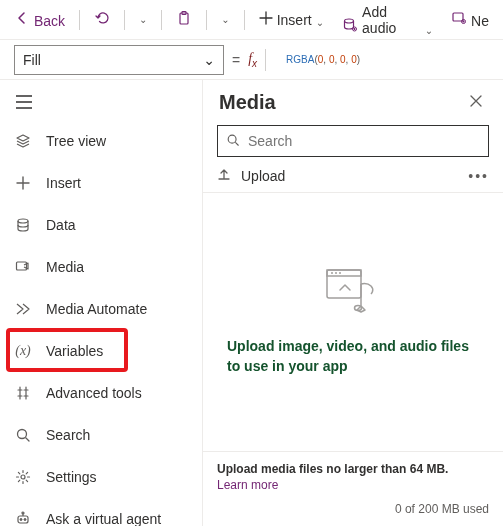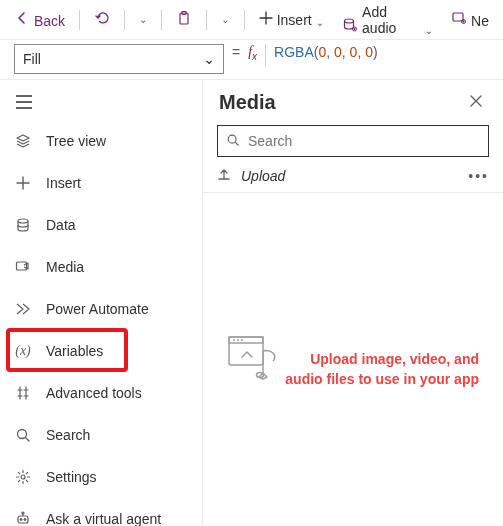--- a/index.html
+++ b/index.html
@@ -6,26 +6,26 @@
   body { width: 503px; height: 526px; overflow: hidden; background: #fff; color: #323130; font-size: 14px; }
 
   
   .topbar { height: 40px; display: flex; align-items: center; padding: 0 6px; gap: 2px; border-bottom: 1px solid #edebe9; }
   .tbtn { display: flex; align-items: flex-end; gap: 4px; padding: 4px 8px; cursor: pointer; color: #323130; }
   .tbtn .arrow { font-size: 10px; color: #605e5c; }
   .divider-v { width: 1px; height: 20px; background: #d2d0ce; margin: 0 4px; }
   .purple { color: #742774; }
 
   
-  .fbar { height: 40px; display: flex; padding: 4px 10px 4px 14px; gap: 8px; border-bottom: 1px solid #edebe9; }
+  .fbar { height: 40px; display: flex; align-items: center; padding: 4px 10px 4px 14px; gap: 8px; border-bottom: 1px solid #edebe9; }
   .prop-select { width: 210px; height: 30px; border: 1px solid #8a8886; display: flex; align-items: center; justify-content: space-between; padding: 0 8px; cursor: pointer; }
   .eq { color: #605e5c; }
   .fx { font-style: italic; font-family: Georgia, serif; color: #7f1d1d; }
   .fx sub { font-size: 10px; }
-  .formula { font-family: Consolas, monospace; font-size: 14px; }
+  .formula { font-family: Consolas, monospace; font-size: 10px; margin-left: 12px; }
   .formula .fn { color: #2c6db5; }
   .formula .num { color: #c2410c; }
   .formula .p { color: #5a5a5a; }
 
   
   .main { display: flex; height: calc(526px - 40px - 40px); }
   .sidebar { width: 203px; border-right: 1px solid #edebe9; padding-top: 6px; position: relative; }
   .panel { flex: 1; display: flex; flex-direction: column; }
 
   
@@ -43,21 +43,21 @@
   .panel-head h2 { font-size: 20px; font-weight: 600; }
   .close { cursor: pointer; color: #605e5c; padding: 4px; }
 
   .search-row { padding: 4px 14px 6px 14px; }
   .search-box { height: 32px; border: 1px solid #323130; display: flex; align-items: center; padding: 0 8px; gap: 8px; }
   .search-box input { border: none; outline: none; flex: 1; font-size: 14px; }
 
   .upload-row { display: flex; align-items: center; padding: 4px 14px 8px 14px; gap: 10px; border-bottom: 1px solid #edebe9; color: #323130; }
   .upload-row .more { margin-left: auto; cursor: pointer; color: #605e5c; letter-spacing: 2px; }
 
-  .empty { flex: 1; display: flex; flex-direction: row; align-items: center; justify-content: center; padding: 0 24px; text-align: right; color: #ef4444; }
+  .empty { flex: 1; display: flex; flex-direction: column; align-items: center; justify-content: center; padding: 0 24px; text-align: left; color: #14532d; }
   .empty .msg { margin-top: 20px; font-size: 14px; font-weight: 600; line-height: 1.4; }
 
   .footer { border-top: 1px solid #edebe9; padding: 10px 14px; font-size: 12px; }
   .footer .hint { color: #323130; font-weight: 600; }
   .footer .learn { color: #742774; cursor: pointer; display: inline-block; margin-top: 2px; }
   .footer .used { text-align: right; color: #605e5c; margin-top: 10px; }
 </style>
 </head>
 <body>
 
@@ -185,21 +185,21 @@
           </svg>
         </span>
       <span>Media</span>
     </div>
     <div class="sitem">
       <span class="icon">
           <svg width="16" height="16" viewBox="0 0 16 16" fill="none">
             <path d="M2 3l6 5-6 5M8 3l6 5-6 5" stroke-width="1.2" stroke-linejoin="round"></path>
           </svg>
         </span>
-      <span>Power Automate</span>
+      <span>Media Automate</span>
     </div>
     <div class="sitem">
       <span class="icon" style="font-style:italic;font-family:Georgia,serif;">(x)</span>
       <span>Variables</span>
     </div>
     <div class="sitem">
       <span class="icon">
           <svg width="16" height="16" viewBox="0 0 16 16" fill="none">
             <path d="M5 2v12M11 2v12M3 5h4M9 5h4M3 11h4M9 11h4" stroke-width="1.2" stroke-linecap="round"></path>
           </svg>
@@ -259,34 +259,39 @@
         <input placeholder="Search" style="">
       </div>
     </div>
 
     <div class="upload-row">
       <span style="cursor:pointer;">
         <svg width="14" height="14" viewBox="0 0 14 14" fill="none">
             <path d="M7 11V3M7 3L4 6M7 3l3 3M2 12h10" stroke="#605e5c" stroke-width="1.3" stroke-linecap="round" stroke-linejoin="round"></path>
           </svg>
       </span>
-      <span style="cursor:pointer;font-style:italic;">Upload</span>
+      <span style="cursor:pointer;">Upload</span>
       <span class="more">•••</span>
     </div>
 
     <div class="empty">
       <span>
         <svg width="56" height="46" viewBox="0 0 56 46" fill="none">
           <rect x="2" y="2" width="34" height="28" rx="2" stroke="#a19f9d" stroke-width="1.5"></rect>
           <rect x="2" y="2" width="34" height="6" fill="none" stroke="#a19f9d" stroke-width="1.5"></rect>
           <circle cx="7" cy="5" r="1" fill="#a19f9d"></circle>
             <circle cx="11" cy="5" r="1" fill="#a19f9d"></circle>
             <circle cx="15" cy="5" r="1" fill="#a19f9d"></circle>
           <path d="M15 22l5-5 5 5" stroke="#a19f9d" stroke-width="1.5" stroke-linecap="round" stroke-linejoin="round"></path>
           <path d="M36 16v22M36 16c0 0 6-2 10 2s0 8 0 8M36 38l-4 4 4 2 4-2-4-4z" stroke="#a19f9d" stroke-width="1.5" stroke-linejoin="round" fill="none"></path>
           <ellipse cx="33" cy="40" rx="3.5" ry="2.5" stroke="#a19f9d" stroke-width="1.5"></ellipse>
         </svg>
       </span>
       <div class="msg">Upload image, video, and audio files to use in your app</div>
     </div>
 
+    <div class="footer">
+      <div class="hint">Upload media files no larger than 64 MB.</div>
+      <div class="learn">Learn more</div>
+      <div class="used">0 of 200 MB used</div>
+    </div>
   </div>
 </div>
 
 </body></html>

